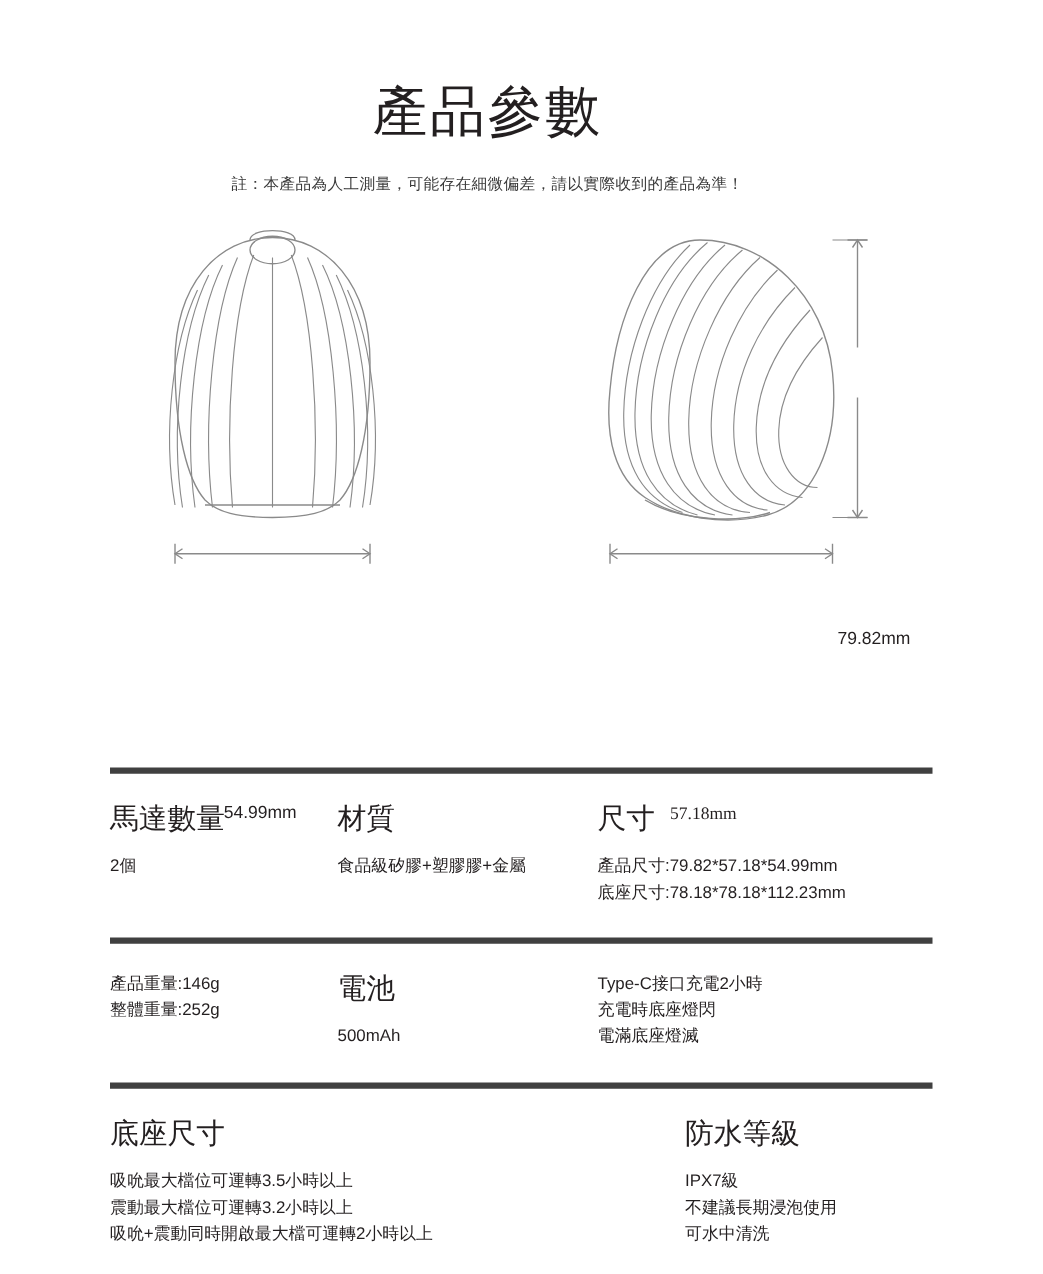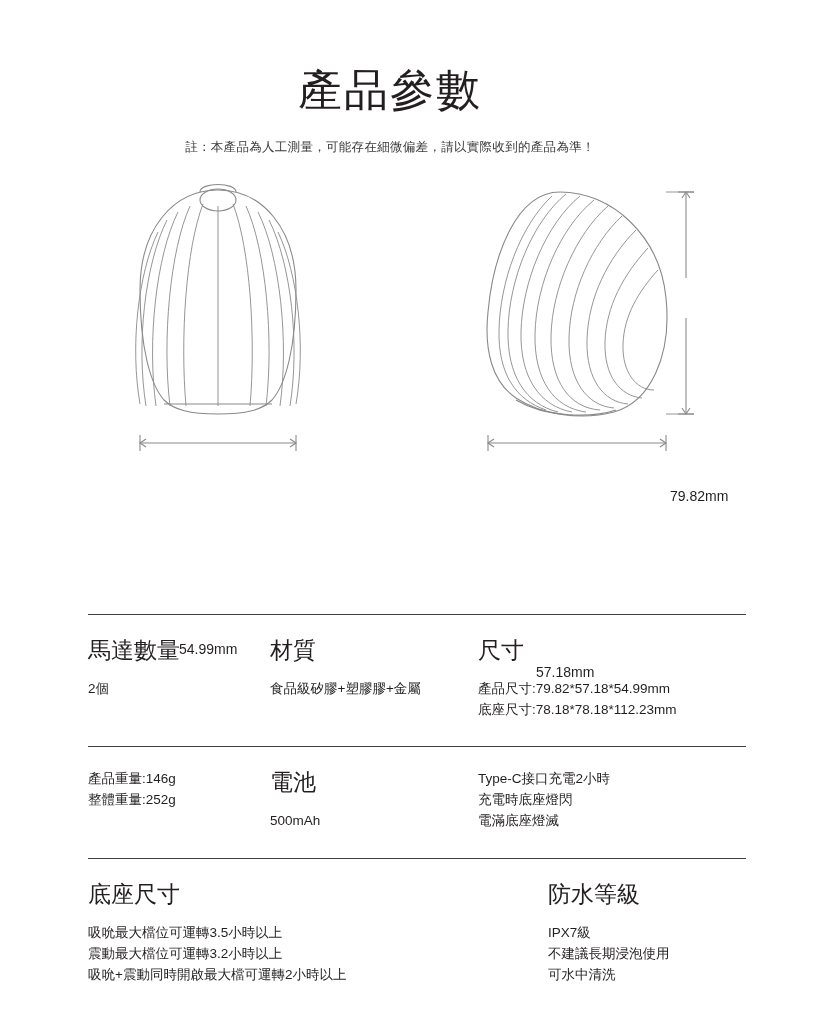--- a/index.html
+++ b/index.html
@@ -51,33 +51,33 @@
   .diagram svg { display: block; }
   .dim-label {
     position: absolute;
     font-size: 14px;
     color: #231f20;
     background: #fff;
     padding: 0 5px;
     white-space: nowrap;
   }
   #dim-width-left  { left: 174px; top: 463px; }
-  #dim-width-right { left: 531px; top: 486px; }
-  #dim-height      { left: 665px; top: 310px; }
+  #dim-width-right { left: 531px; top: 466px; font-family: Liberation Serif, serif; }
+  #dim-height      { left: 665px; top: 324px; }
 
   
   .specs {
     position: absolute;
     left: 88px;
     top: 570px;
     width: 658px;
   }
   .spec-row {
     display: flex;
-    border-top: 1px solid #404040;
+    border-top: 5px solid #404040;
     padding-top: 22px;
     padding-bottom: 26px;
   }
   .spec-col { flex: 1 1 0; padding-right: 12px; }
   .spec-col.c1 { flex: 0 0 182px; }
   .spec-col.c2 { flex: 0 0 208px; }
   .spec-col.c3 { flex: 1 1 auto; }
   .spec-col.half-left  { flex: 0 0 460px; }
   .spec-col.half-right { flex: 1 1 auto; }
   .spec-title {

